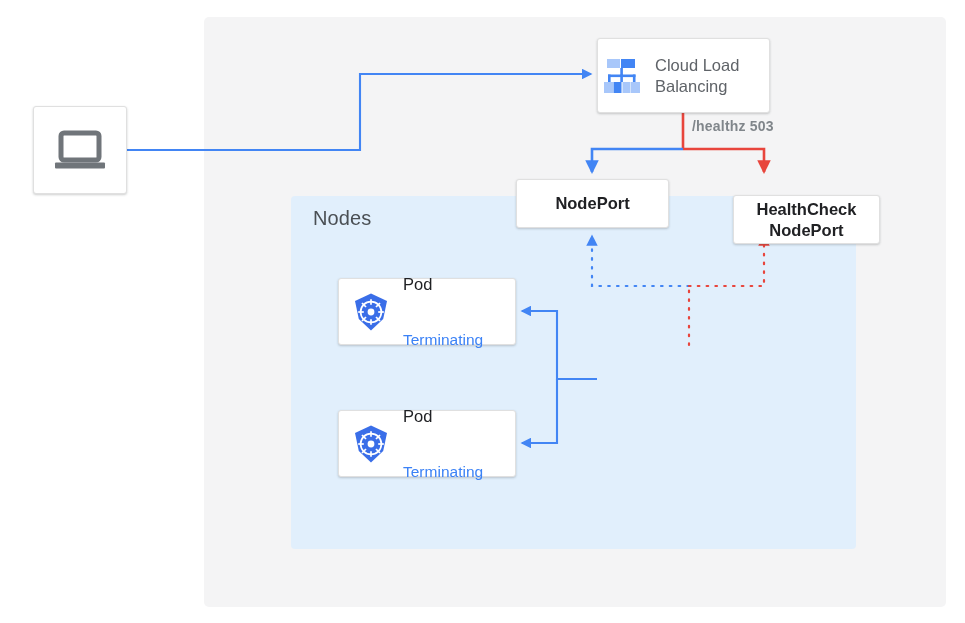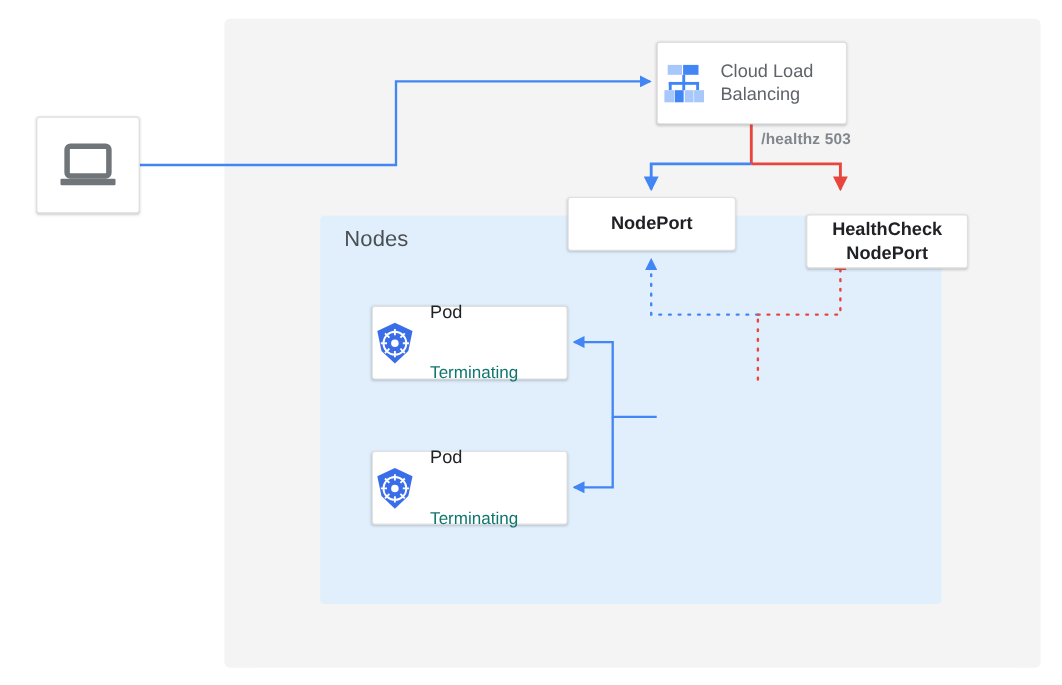--- a/index.html
+++ b/index.html
@@ -106,20 +106,21 @@
     width: 147px;
     height: 49px;
     margin-left: 42px;
   }
 
   
   .card-pod {
     width: 178px;
     height: 67px;
     left: 338px;
+    padding-left: 12px;
     gap: 12px;
   }
   .card-pod-1 { top: 278px; }
   .card-pod-2 { top: 410px; }
 
   
   .card-kubeproxy {
     left: 597px;
     top: 345px;
     width: 183px;
@@ -144,21 +145,21 @@
   }
   .txt-block { display: flex; flex-direction: column; }
   .txt-primary {
     font-size: 16.5px;
     line-height: 20px;
     color: #202124;
   }
   .txt-secondary {
     font-size: 15.5px;
     line-height: 20px;
-    color: #0f766e;
+    color: #3b82f6;
     margin-top: 36px;
   }
   .edge-label {
     position: absolute;
     left: 692px;
     top: 118px;
     font-size: 14px;
     font-weight: bold;
     color: #80868b;
     letter-spacing: 0.2px;

